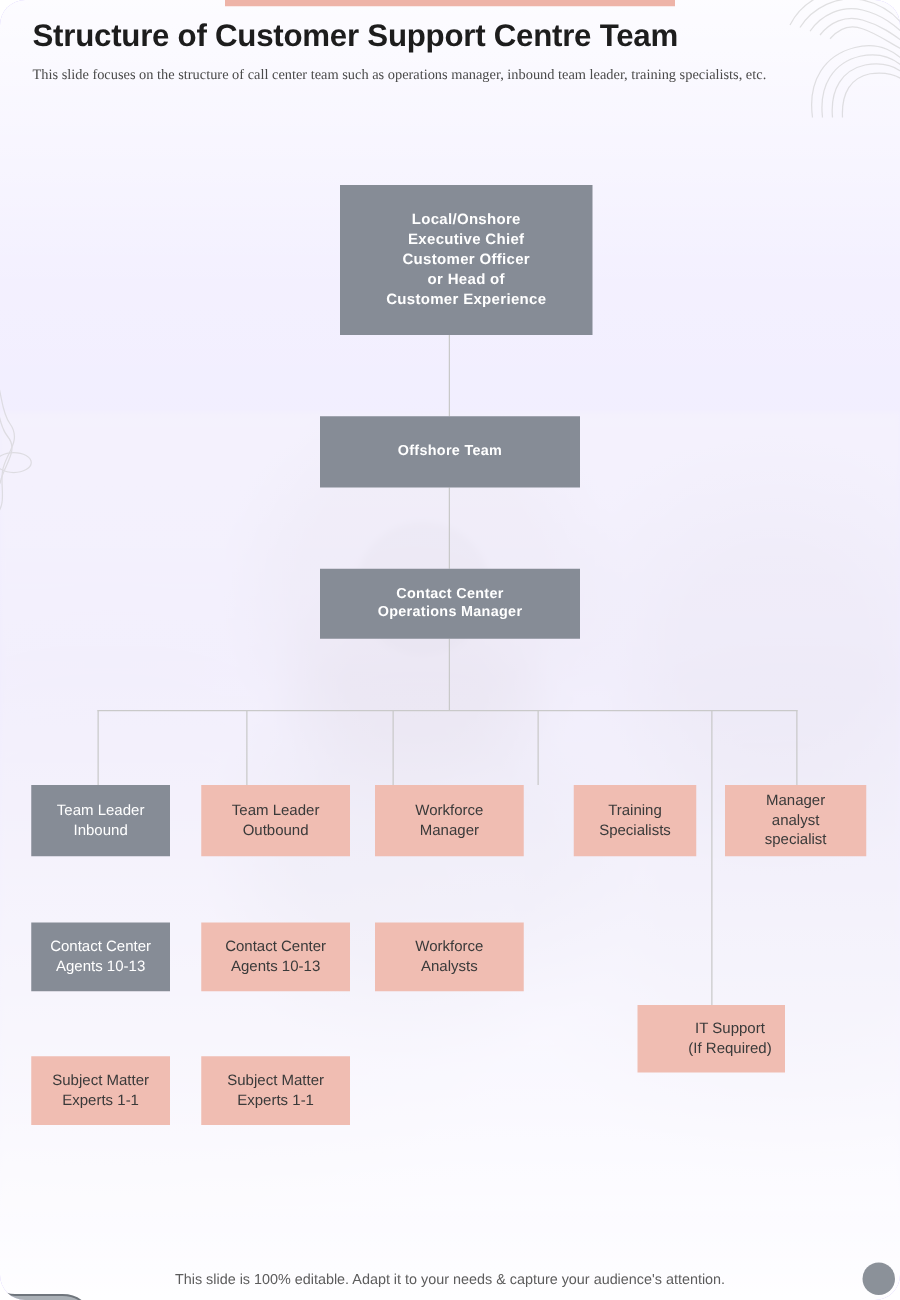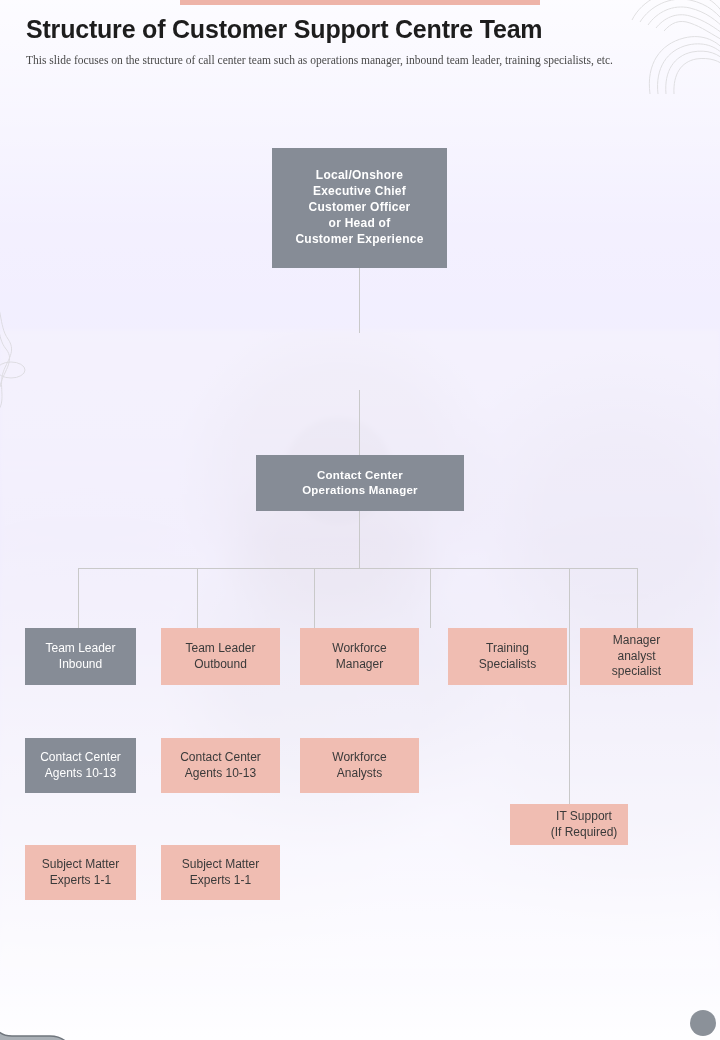--- a/index.html
+++ b/index.html
@@ -16,20 +16,21 @@
     position: relative;
   }
 
   #slide {
     position: absolute;
     inset: 0;
     width: 720px;
     height: 1040px;
     background: #c4b5fd;
     overflow: hidden;
+    border-radius: 20px;
   }
 
   
   .bg-photo {
     position: absolute;
     left: 0; top: 330px;
     width: 720px; height: 640px;
     opacity: .30;
     background:
       radial-gradient(circle at 47% 22%, rgba(60,40,32,.50) 0 8%, rgba(90,64,52,.30) 9% 16%, rgba(0,0,0,0) 26%),
@@ -180,52 +181,54 @@
 
     <div class="line h" style="left:78px;  top:568px;  width:560px;"></div>
 
     <div class="line v" style="left:78px;  top:568px;  height:60px;"></div>
     <div class="line v" style="left:197px; top:568px;  height:60px;"></div>
     <div class="line v" style="left:314px; top:568px;  height:60px;"></div>
     <div class="line v" style="left:430px; top:568px;  height:60px;"></div>
     <div class="line v" style="left:637px; top:568px;  height:60px;"></div>
     <div class="line v" style="left:569px; top:568px;  height:236px;"></div>
 
-    <div class="node gray top" style="left:272px; top:148px; width:175px; height:120px;">Local/Onshore
+    <div class="node gray top" style="left:272px; top:148px; width:202px; height:120px;">Local/Onshore
 Executive Chief
 Customer Officer
 or Head of
 Customer Experience</div>
 
+    <div class="node gray mid" style="left:256px; top:333px; width:208px; height:57px;">Offshore Team</div>
 
     <div class="node gray mid" style="left:256px; top:455px; width:208px; height:56px;">Contact Center
 Operations Manager</div>
 
     <div class="node gray leaf" style="left:25px; top:628px; width:111px; height:57px;">Team Leader
 Inbound</div>
     <div class="node pink leaf" style="left:161px; top:628px; width:119px; height:57px;">Team Leader
 Outbound</div>
     <div class="node pink leaf" style="left:300px; top:628px; width:119px; height:57px;">Workforce
 Manager</div>
-    <div class="node pink leaf" style="left:448px; top:628px; width:119px; height:57px;">Training
+    <div class="node pink leaf" style="left:459px; top:628px; width:98px; height:57px;">Training
 Specialists</div>
     <div class="node pink leaf" style="left:580px; top:628px; width:113px; height:57px;">Manager
 analyst
 specialist</div>
 
     <div class="node gray leaf" style="left:25px; top:738px; width:111px; height:55px;">Contact Center
 Agents 10-13</div>
     <div class="node pink leaf" style="left:161px; top:738px; width:119px; height:55px;">Contact Center
 Agents 10-13</div>
     <div class="node pink leaf" style="left:300px; top:738px; width:119px; height:55px;">Workforce
 Analysts</div>
-    <div class="node pink leaf" style="left:510px; top:804px; width:118px; height:41px;padding-left:36px;">IT Support
+    <div class="node pink leaf" style="left:510px; top:804px; width:118px; height:54px;padding-left:36px;">IT Support
 (If Required)</div>
 
     <div class="node pink leaf" style="left:25px; top:845px; width:111px; height:55px;">Subject Matter
 Experts 1-1</div>
     <div class="node pink leaf" style="left:161px; top:845px; width:119px; height:55px;">Subject Matter
 Experts 1-1</div>
 
   </div>
 
+  <div class="footer">This slide is 100% editable. Adapt it to your needs &amp; capture your audience's attention.</div>
 
 </div>
 
 </body></html>

